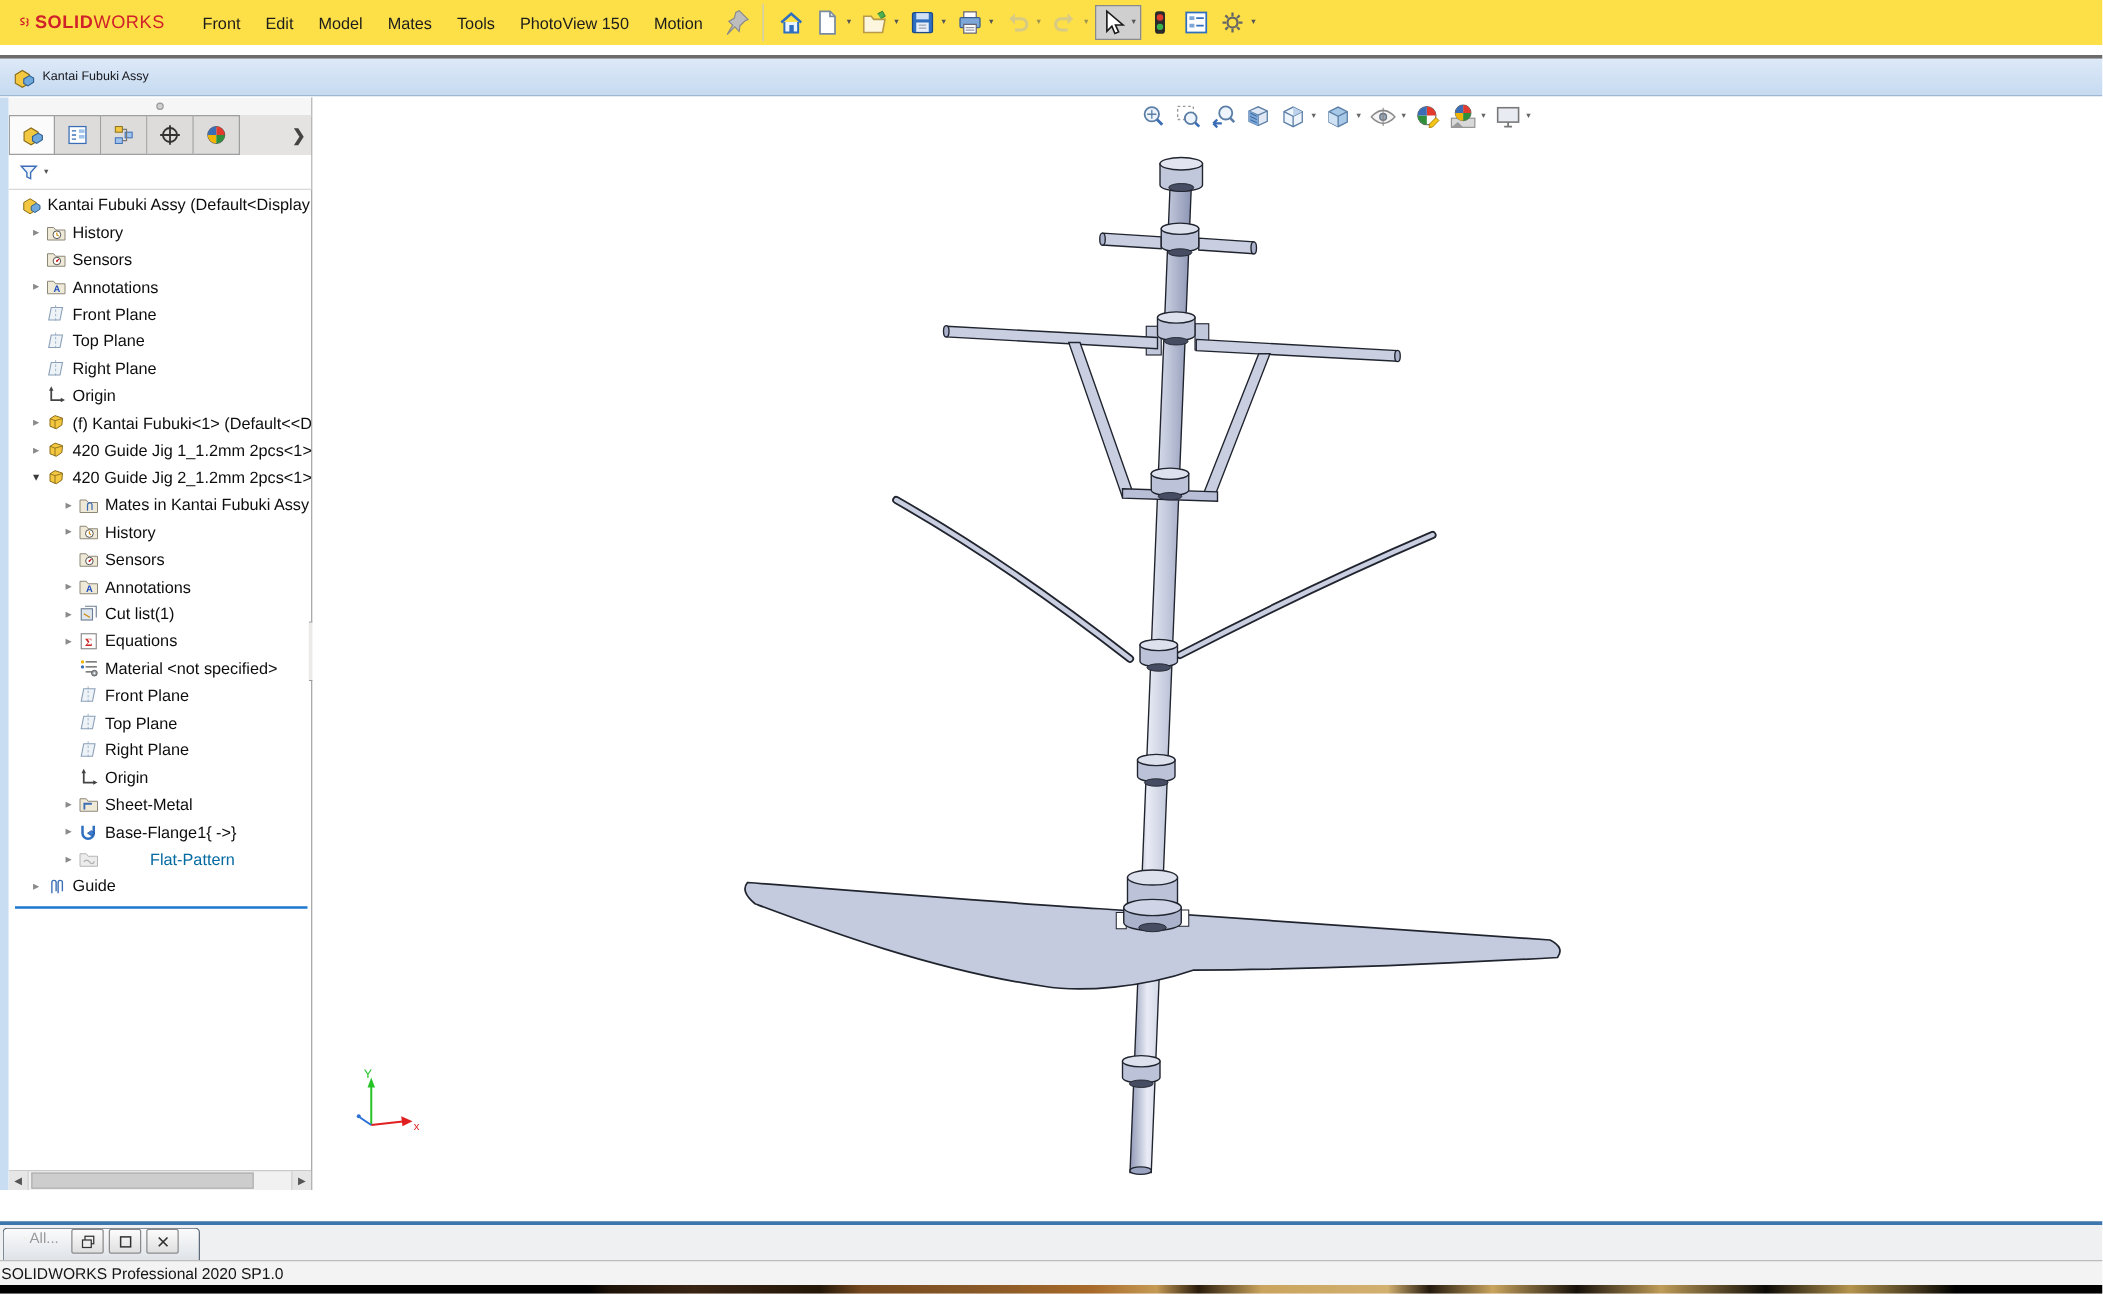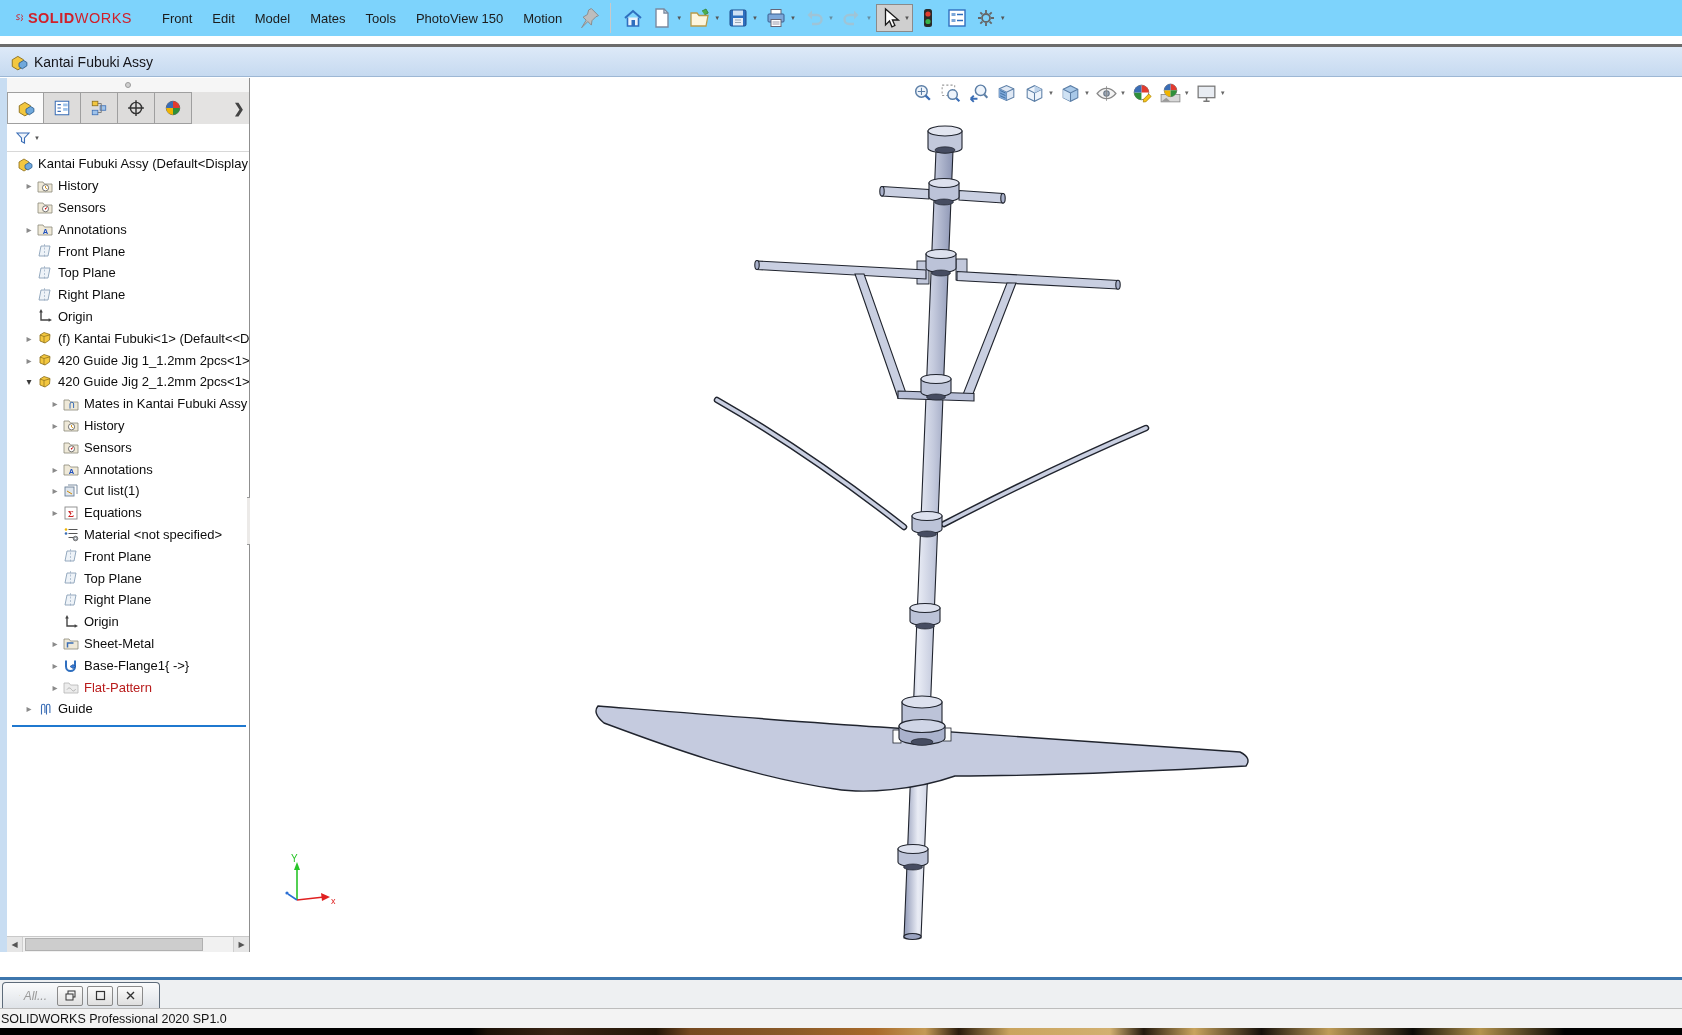--- a/index.html
+++ b/index.html
@@ -1,40 +1,40 @@
 <!DOCTYPE html>
 <html><head>
 <meta charset="utf-8">
 <style>
   html,body{margin:0;padding:0;background:#fff;}
   body{width:1682px;height:1035px;overflow:hidden;font-family:"Liberation Sans",sans-serif;-webkit-font-smoothing:antialiased;}
   .abs{position:absolute;}
   #stage{position:relative;width:1682px;height:1035px;background:#fff;}
 
   
-  #menubar{left:0;top:0;width:1682px;height:36px;background:#7dd3fc;display:flex;align-items:center;padding-left:14px;box-sizing:border-box;}
+  #menubar{left:0;top:0;width:1682px;height:36px;background:#fde047;display:flex;align-items:center;padding-left:14px;box-sizing:border-box;}
   #menubar-border{left:0;top:44px;width:1682px;height:3px;background:#6b6b6b;}
   .logo-wrap{display:flex;align-items:center;width:118px;margin-right:20px;}
   .logo-mark{width:26px;height:22px;margin-right:4px;}
   .logo-text{color:#d0202a;font-size:14.5px;letter-spacing:.5px;}
   .logo-text b{font-weight:bold;}
   .menu-item{font-size:13px;color:#1c1c1c;padding:7px 10px;cursor:default;}
   #pin-btn{width:26px;height:28px;display:flex;align-items:center;justify-content:center;margin-left:4px;}
   .vsep{width:1px;height:30px;background:#c9c9c9;margin:0 8px;}
   #toolbar{display:flex;align-items:center;gap:1px;}
   .tb{display:flex;align-items:center;border:1px solid transparent;padding:2px 2px;background:transparent;}
   .tb svg{width:22px;height:22px;display:block;}
   .tb .caret{font-size:6px;color:#555;margin-left:3px;}
   .tb.pressed{background:#cfcfcf;border:1px solid #8a8a8a;}
   .tb.disabled{opacity:.55;}
 
   
   #titlebar{left:0;top:47px;width:1682px;height:30px;background:linear-gradient(#dde9f8,#c6daf0);border-bottom:1px solid #9db7d4;display:flex;align-items:center;padding-left:10px;box-sizing:border-box;}
   #titlebar svg{width:18px;height:18px;margin-right:6px;}
-  #doc-title{font-size:14px;color:#15151a;}
+  #doc-title{font-size:10px;color:#15151a;}
 
   
   #left-accent{left:0;top:78px;width:7px;height:874px;background:#c8ddf2;}
   #left-panel{left:7px;top:78px;width:243px;height:874px;background:#fff;border-right:1px solid #8f8f8f;box-sizing:border-box;overflow:hidden;}
   #splitter-row{left:0;top:0;width:243px;height:14px;background:#f6f6f6;border-bottom:1px solid #dcdcdc;}
   #splitter-dot{left:118px;top:4px;width:6px;height:6px;border-radius:50%;background:#cfcfcf;border:1px solid #9a9a9a;box-sizing:border-box;}
   #panel-tabs{left:0;top:14px;width:243px;height:32px;background:#e4e3e2;display:flex;align-items:stretch;}
   .ptab{width:37px;border:1px solid #9f9f9f;border-left-width:0;display:flex;align-items:center;justify-content:center;background:#dddcdb;box-sizing:border-box;}
   .ptab:first-child{border-left-width:1px;}
   .ptab.active{background:#fbfbfb;}
@@ -44,21 +44,21 @@
   #filter-row svg{width:16px;height:16px;}
   #filter-row .caret{font-size:6px;color:#555;margin-left:3px;}
 
   #tree{left:0;top:75px;width:243px;height:570px;}
   .trow{display:flex;align-items:center;height:21.8px;white-space:nowrap;overflow:hidden;cursor:default;}
   .trow .arrow{display:inline-block;width:16px;text-align:center;font-size:10px;color:#8a8a8a;flex:0 0 auto;}
   .trow .arrow.down{color:#3a3a3a;}
   .trow .ticon{width:17px;height:16px;margin-right:4px;flex:0 0 auto;}
   .trow .ticon svg{width:16px;height:16px;display:block;}
   .trow .tlabel{font-size:13px;color:#0d0d0d;}
-  .trow.grayed .tlabel{color:#b91c1c;}
+  .trow.grayed .tlabel{color:#0369a1;margin-left:36px;}
   #tree-blueline{left:5px;top:647px;width:234px;height:2px;background:#1f78cf;}
 
   #panel-hscroll{left:0;top:858px;width:242px;height:16px;background:#f1f1f1;border-top:1px solid #c9c9c9;display:flex;align-items:center;box-sizing:border-box;}
   .sbtn{width:15px;height:15px;font-size:8px;color:#555;display:flex;align-items:center;justify-content:center;background:#e6e6e6;border-right:1px solid #cfcfcf;}
   .sbtn.right{margin-left:auto;border-left:1px solid #cfcfcf;border-right:none;}
   #hthumb{width:178px;height:13px;background:#cdcdcd;border:1px solid #b0b0b0;margin-left:2px;box-sizing:border-box;}
 
   
   #rollback-handle{left:247px;top:497px;width:9px;height:48px;background:#eceae8;border:1px solid #9a9a9a;border-left:none;border-radius:0 5px 5px 0;box-sizing:border-box;}
 
@@ -73,21 +73,21 @@
   
   #tabbar{left:0;top:952px;width:1682px;height:25px;background:#d9d8d7;border-top:1px solid #a8a8a8;display:flex;align-items:stretch;box-sizing:border-box;}
   #tab-nav{display:flex;align-items:center;padding:2px 2px;gap:1px;}
   .navbtn{width:16px;height:18px;background:#cbcac9;border:1px solid #a5a5a5;font-size:7px;color:#555;display:flex;align-items:center;justify-content:center;box-sizing:border-box;}
   .doctab{padding:0 16px;display:flex;align-items:center;font-size:12.5px;color:#222;border-right:1px solid #a8a8a8;background:#d2d1d0;}
   .doctab.active{background:#fdfdfd;font-weight:bold;border-top:1px solid #7f9db9;}
   #tabbar-blueline{left:0;top:977px;width:1682px;height:3px;background:#3d76ad;}
 
   
   #miniband{left:0;top:980px;width:1682px;height:28px;background:#eef0f2;}
-  #miniwin{left:2px;top:2px;width:158px;height:26px;background:linear-gradient(#fafbfc,#dfe3e8);border:1px solid #5d6b7a;border-bottom:none;border-radius:4px 4px 0 0;display:flex;align-items:center;padding:0 16px;box-sizing:border-box;font-style:italic;}
+  #miniwin{left:2px;top:2px;width:158px;height:26px;background:linear-gradient(#fafbfc,#dfe3e8);border:1px solid #5d6b7a;border-bottom:none;border-radius:4px 4px 0 0;display:flex;padding:0 16px;box-sizing:border-box;}
   #miniwin .micon{width:15px;height:15px;margin-right:4px;}
   #miniwin .mlabel{font-size:12px;color:#9a9a9a;margin-right:6px;}
   .winbtn{width:24px;height:18px;border:1px solid #8a8a8a;background:linear-gradient(#fcfcfc,#dfdfdf);border-radius:2px;margin-left:4px;display:flex;align-items:center;justify-content:center;}
   .winbtn svg{width:11px;height:11px;}
 
   
   #statusbar{left:0;top:1008px;width:1682px;height:20px;background:#f3f3f3;border-top:1px solid #bdbdbd;display:flex;align-items:center;box-sizing:border-box;}
   #status-text{font-size:12.5px;color:#151515;margin-left:1px;}
 
   

